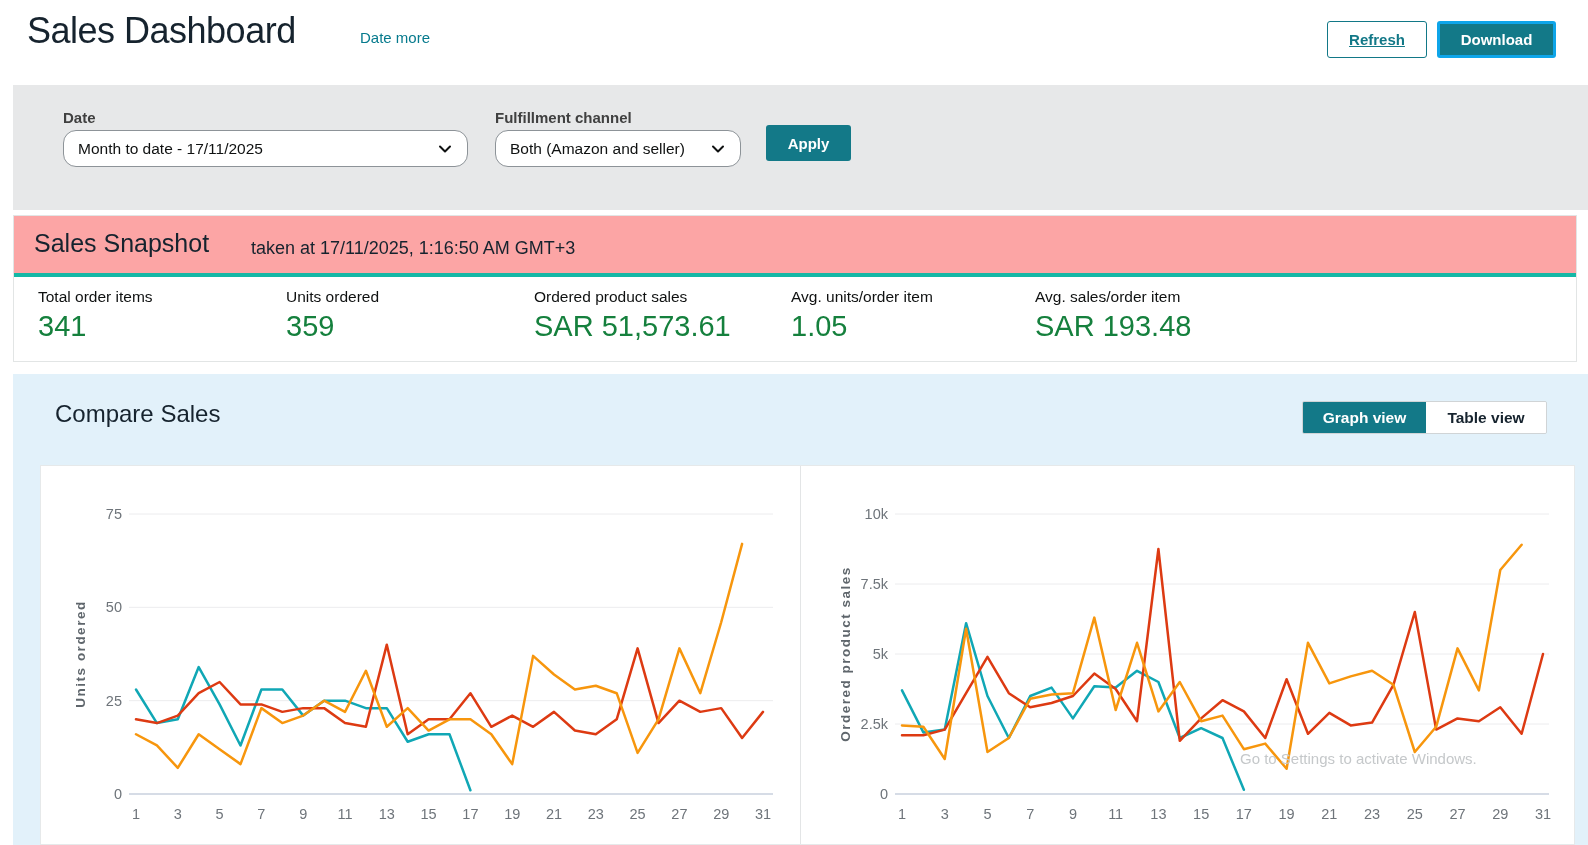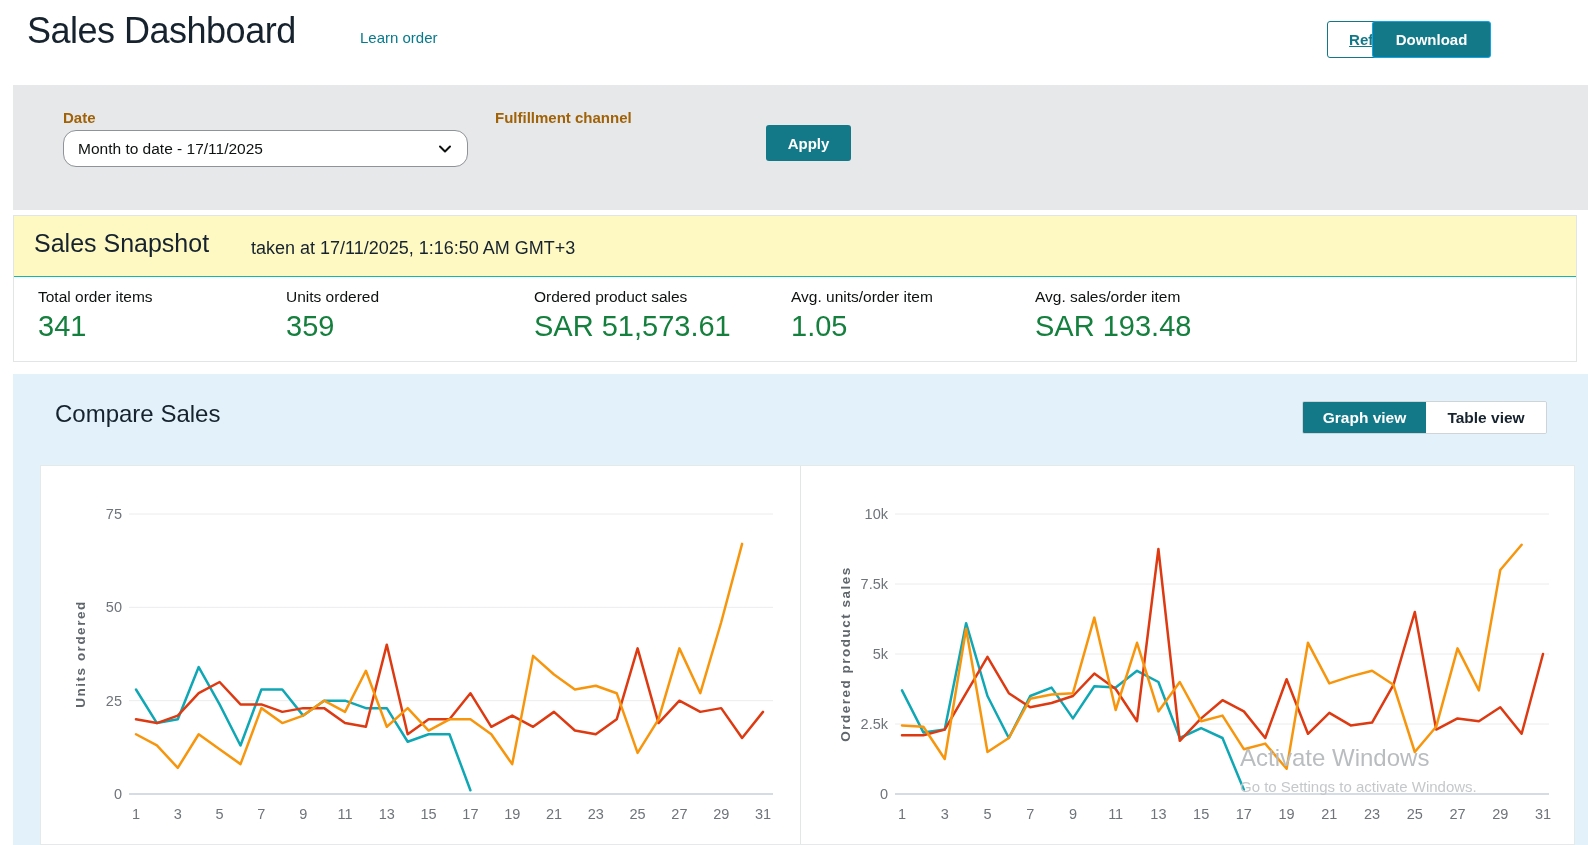--- a/index.html
+++ b/index.html
@@ -6,36 +6,36 @@
   html,body { width:1588px; height:845px; overflow:hidden; }
   body { font-family:"Liberation Sans","DejaVu Sans",sans-serif; background:#ffffff; color:#0f1111; }
   .page { position:relative; width:1588px; height:845px; overflow:hidden; background:#fff; }
 
   
   .page-title { position:absolute; left:27px; top:10px; font-size:36px; font-weight:500; color:#16232e; letter-spacing:-0.5px; }
   .learn-more { position:absolute; left:360px; top:29px; font-size:15px; color:#067a8d; cursor:pointer; }
   .btn { position:absolute; top:21px; height:37px; border-radius:3px; font-size:15px; font-weight:700;
          display:flex; align-items:center; justify-content:center; cursor:pointer; }
   .btn-refresh { left:1327px; width:100px; background:#fff; border:1px solid #127887; color:#127887;text-decoration:underline; }
-  .btn-download { left:1372px; width:119px; background:#137988; border:1px solid #0ea5e9; color:#fff; }
+  .btn-download { left:1437px; width:119px; background:#137988; border:3px solid #0ea5e9; color:#fff; }
 
   
   .filter-bar { position:absolute; left:13px; top:85px; width:1575px; height:125px; background:#e7e8e9; }
-  .field-label { position:absolute; top:24px; font-size:15px; font-weight:700; color:#a16207; }
+  .field-label { position:absolute; top:24px; font-size:15px; font-weight:700; color:#404040; }
   .lbl-date { left:50px; } .lbl-channel { left:482px; }
   .select { position:absolute; top:45px; height:37px; background:#fff; border:1px solid #8d9398; border-radius:13px;
             display:flex; align-items:center; padding:0 14px; font-size:15.5px; color:#0f1111; cursor:pointer; }
   .sel-date { left:50px; width:405px; } .sel-channel { left:482px; width:246px; }
   .select .chev { margin-left:auto; flex:none; }
   .btn-apply { position:absolute; left:753px; top:40px; width:85px; height:36px; background:#137988; color:#fff;
                border:none; border-radius:3px; font-size:15px; font-weight:700; display:flex; align-items:center; justify-content:center; cursor:pointer; }
 
   
   .snapshot-card { position:absolute; left:13px; top:215px; width:1564px; height:147px; background:#fff; border:1px solid #e2e5e5; }
-  .snapshot-head { position:relative; height:61px; background:#fef9c3; border-bottom:1px solid #14b8a6; }
+  .snapshot-head { position:relative; height:61px; background:#fca5a5; border-bottom:4px solid #14b8a6; }
   .snapshot-title { position:absolute; left:20px; top:13px; font-size:25px; font-weight:500; color:#16232e; }
   .snapshot-taken { position:absolute; left:237px; top:22px; font-size:18px; color:#16232e; }
   .metric { position:absolute; top:72px; }
   .metric .m-label { font-size:15.5px; color:#0f1111; }
   .metric .m-value { font-size:29px; color:#15803d; margin-top:4px; }
   .m1{left:24px;} .m2{left:272px;} .m3{left:520px;} .m4{left:777px;} .m5{left:1021px;}
 
   
   .compare-section { position:absolute; left:13px; top:374px; width:1575px; height:471px; background:#e2f1fa; }
   .compare-title { position:absolute; left:42px; top:26px; font-size:24px; font-weight:500; color:#16232e;text-align:right; }
@@ -54,33 +54,39 @@
   .watermark { position:absolute; left:1240px; top:744px; pointer-events:none; }
   .wm1 { font-size:24px; color:#b9bdbf; }
   .wm2 { font-size:15px; color:#c5c8ca; margin-top:6px; }
 </style>
 </head>
 <body>
 
 <div class="page">
 
   <div class="page-title">Sales Dashboard</div>
-  <a class="learn-more">Learn order</a>
+  <a class="learn-more">Date more</a>
   <div class="btn btn-refresh">Refresh</div>
   <div class="btn btn-download">Download</div>
 
   <div class="filter-bar">
     <div class="field-label lbl-date">Date</div>
     <div class="select sel-date">
       <span>Month to date - 17/11/2025</span>
       <svg class="chev" width="16" height="16" viewBox="0 0 16 16">
           <path d="M3 5.5 L8 10.5 L13 5.5" fill="none" stroke="#0f1111" stroke-width="2" stroke-linecap="round" stroke-linejoin="round"></path>
         </svg>
     </div>
     <div class="field-label lbl-channel">Fulfillment channel</div>
+    <div class="select sel-channel">
+      <span>Both (Amazon and seller)</span>
+      <svg class="chev" width="16" height="16" viewBox="0 0 16 16">
+          <path d="M3 5.5 L8 10.5 L13 5.5" fill="none" stroke="#0f1111" stroke-width="2" stroke-linecap="round" stroke-linejoin="round"></path>
+        </svg>
+    </div>
     <button class="btn-apply">Apply</button>
   </div>
 
   <div class="snapshot-card">
     <div class="snapshot-head">
       <div class="snapshot-title">Sales Snapshot</div>
       <div class="snapshot-taken">taken at 17/11/2025, 1:16:50 AM GMT+3</div>
     </div>
     <div class="metric m1">
       <div class="m-label">Total order items</div>
@@ -174,17 +180,16 @@
             <text x="49" y="188" text-anchor="middle" font-size="13.5" font-weight="700" letter-spacing="1.5" fill="#5f666c" transform="rotate(-90 49 188)">Ordered product sales</text>
             <polyline points="101,224.4 122.36666666666667,266.4 143.73333333333335,263.6 165.10000000000002,157.20000000000002 186.46666666666667,230 207.83333333333331,272 229.20000000000002,230 250.56666666666666,221.6 271.93333333333334,252.39999999999998 293.29999999999995,220.2 314.66666666666663,221.6 336.0333333333333,204.8 357.40000000000003,216 378.76666666666665,272 400.1333333333333,262.2 421.5,272 442.8666666666667,323.8" fill="none" stroke="#10a7b5" stroke-width="2.5" stroke-linejoin="round" stroke-linecap="round"></polyline>
             <polyline points="101,269.2 122.36666666666667,269.2 143.73333333333335,263.6 165.10000000000002,227.2 186.46666666666667,190.8 207.83333333333331,227.2 229.20000000000002,241.2 250.56666666666666,237 271.93333333333334,230 293.29999999999995,207.60000000000002 314.66666666666663,223 336.0333333333333,255.2 357.40000000000003,83 378.76666666666665,274.8 400.1333333333333,252.39999999999998 421.5,234.2 442.8666666666667,245.4 464.23333333333335,272 485.59999999999997,213.2 506.96666666666664,267.8 528.3333333333333,246.8 549.7,259.4 571.0666666666666,256.6 592.4333333333334,218.8 613.8000000000001,146 635.1666666666667,263.6 656.5333333333333,252.39999999999998 677.9,255.2 699.2666666666667,241.2 720.6333333333333,267.8 742,188" fill="none" stroke="#dd3a12" stroke-width="2.5" stroke-linejoin="round" stroke-linecap="round"></polyline>
             <polyline points="101,259.4 122.36666666666667,260.8 143.73333333333335,293 165.10000000000002,162.8 186.46666666666667,286 207.83333333333331,272 229.20000000000002,232.8 250.56666666666666,228.60000000000002 271.93333333333334,227.2 293.29999999999995,151.6 314.66666666666663,244 336.0333333333333,176.79999999999998 357.40000000000003,245.4 378.76666666666665,216 400.1333333333333,255.2 421.5,249.6 442.8666666666667,283.2 464.23333333333335,277.6 485.59999999999997,302.8 506.96666666666664,176.79999999999998 528.3333333333333,217.39999999999998 549.7,210.4 571.0666666666666,204.8 592.4333333333334,218.8 613.8000000000001,286 635.1666666666667,260.8 656.5333333333333,182.4 677.9,224.4 699.2666666666667,104 720.6333333333333,78.79999999999998" fill="none" stroke="#f7960d" stroke-width="2.5" stroke-linejoin="round" stroke-linecap="round"></polyline>
           </svg>
       </div>
     </div>
   </div>
 
   <div class="watermark">
-    <div class="wm1">Activate Windows</div>
     <div class="wm2">Go to Settings to activate Windows.</div>
   </div>
 
 </div>
 
 </body></html>

